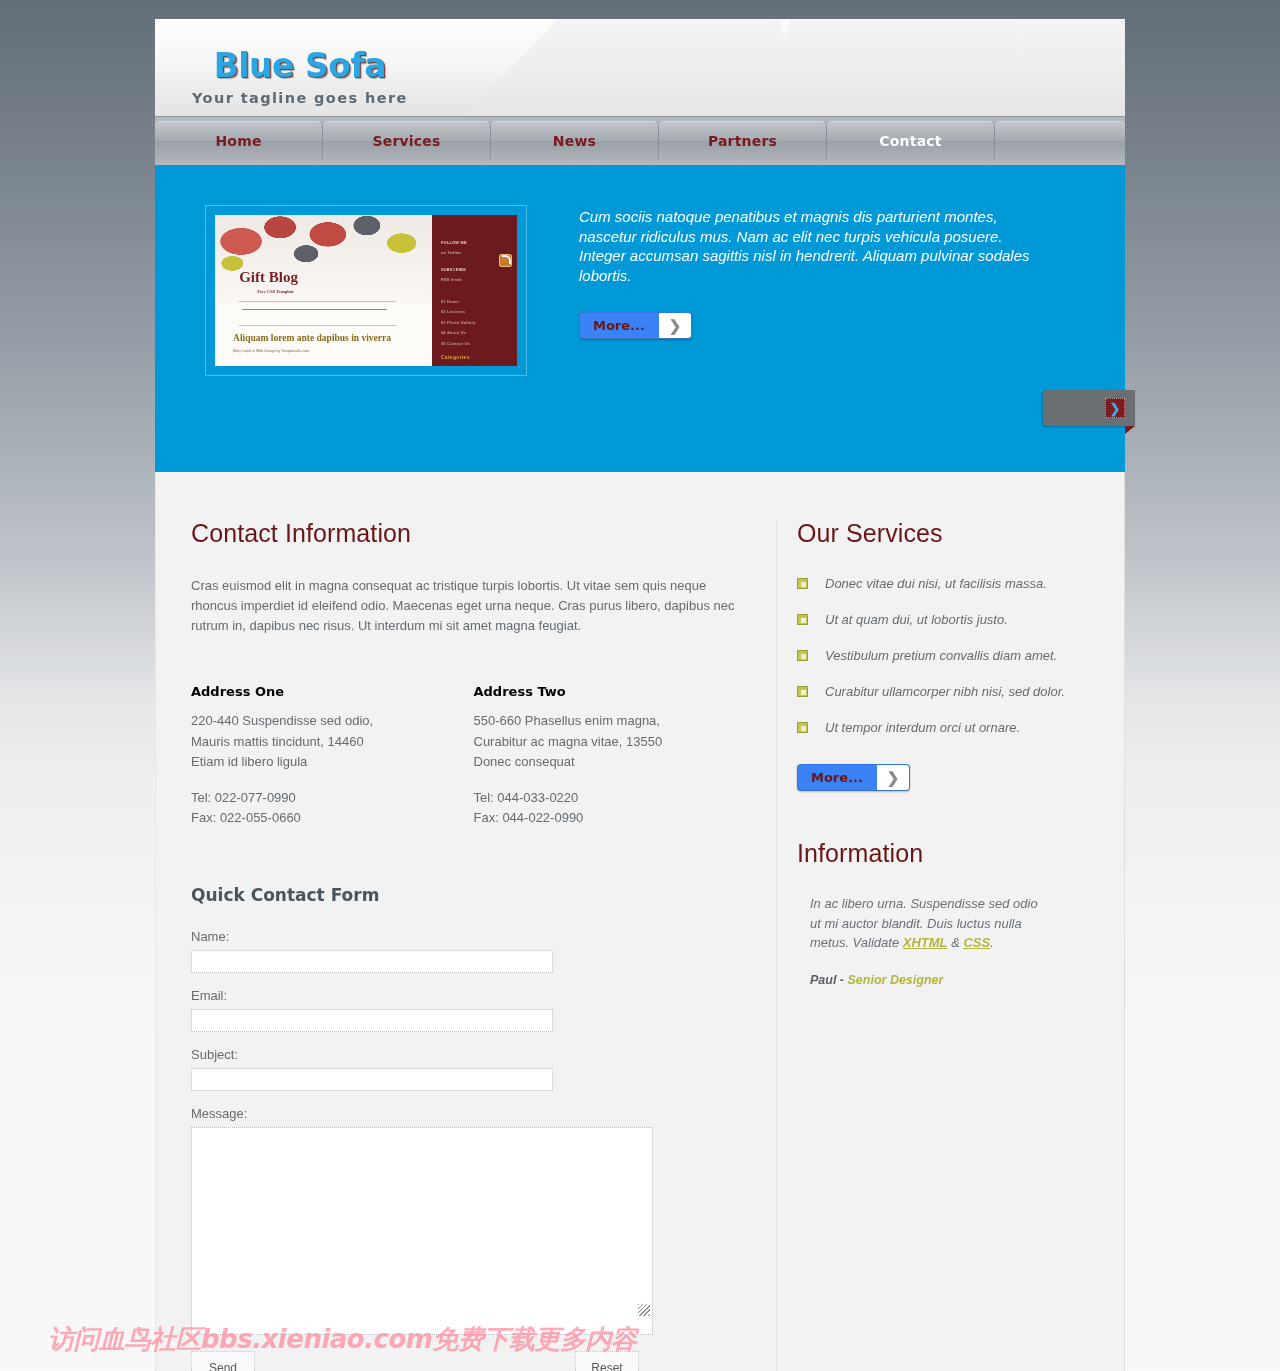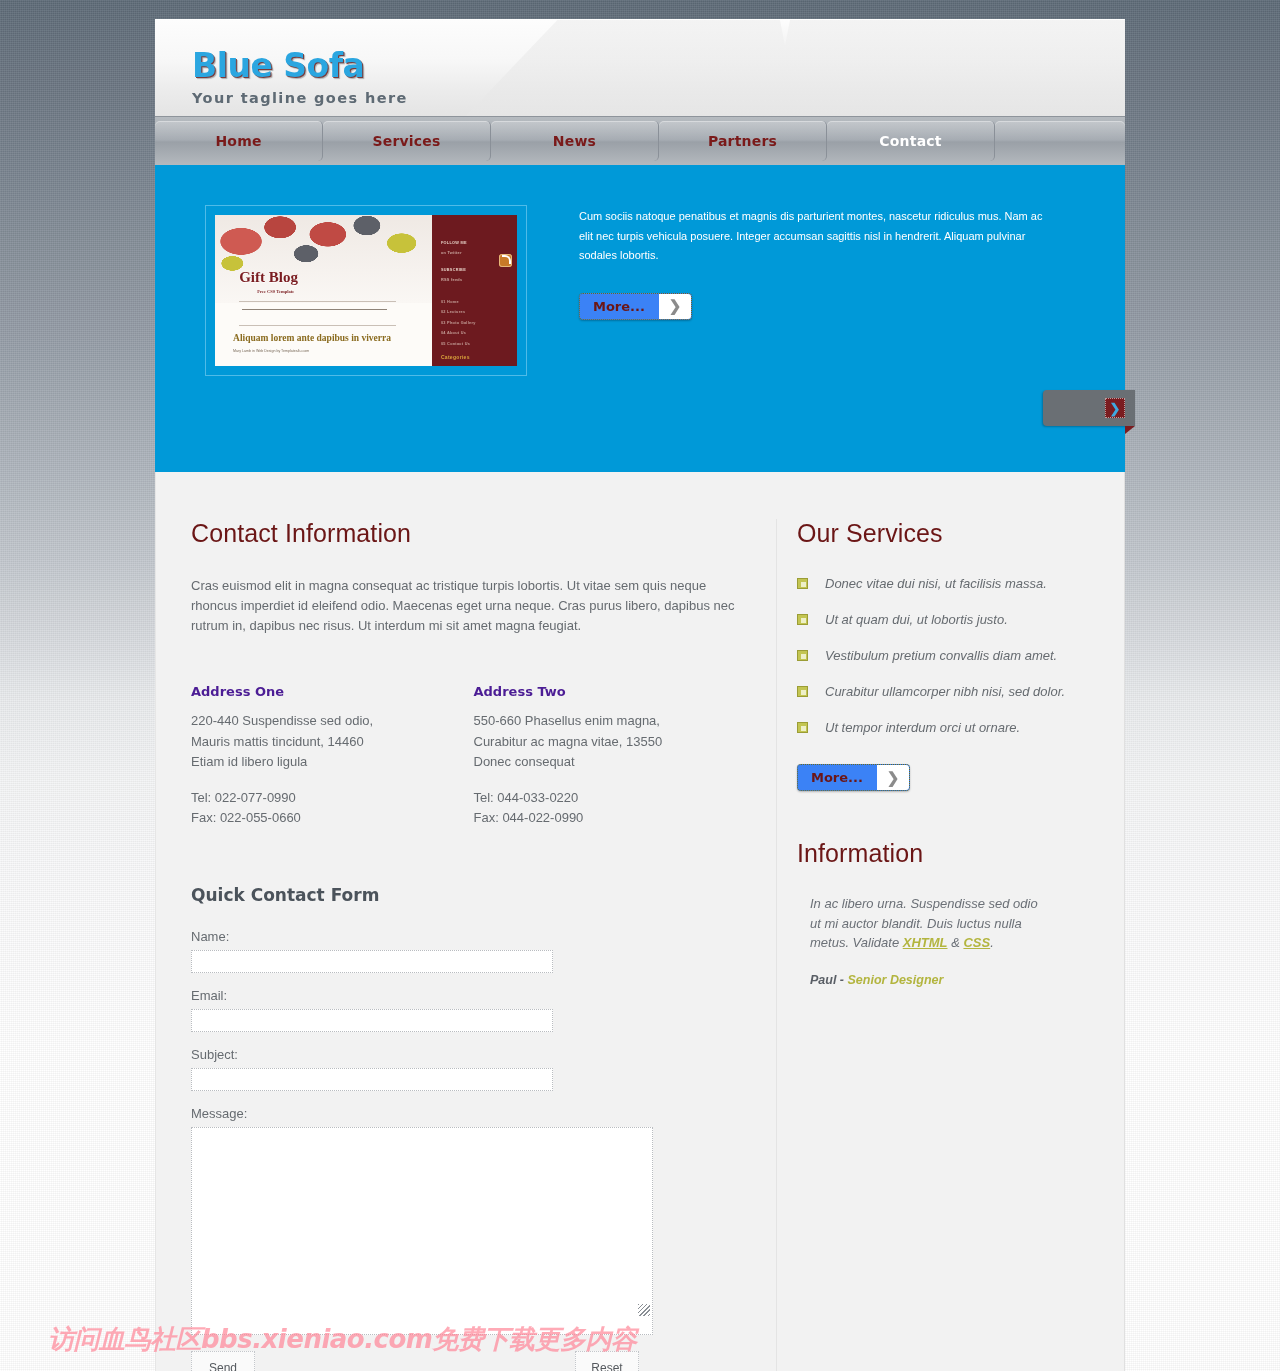--- a/index.html
+++ b/index.html
@@ -72,20 +72,21 @@
     z-index: 3;
   }
   .brand-title {
     font-size: 33px;
     font-weight: bold;
     color: #2ba6e0;
     letter-spacing: -0.5px;
     line-height: 1;
     text-shadow: 1px 1px 0 #7a3b3b, 2px 2px 1px rgba(0,0,0,.28);
     font-family: "DejaVu Sans", sans-serif;
+    text-align: center;
   }
   .brand-tagline {
     margin-top: 8px;
     font-size: 14.5px;
     font-weight: bold;
     color: #5e6a74;
     letter-spacing: 1.4px;
     font-family: "DejaVu Sans", sans-serif;
   }
 
@@ -203,22 +204,22 @@
     border-right: 2px solid #fff; border-top: 2px solid #fff;
     border-radius: 0 6px 0 0;
   }
 
   .banner-text { flex: 1; padding-left: 52px; padding-top: 2px; }
   .banner-h1 {
     font-size: 26px; color: #ffffff; font-weight: normal;
     margin: 0 0 19px 0; letter-spacing: .1px;
   }
   .banner-p {
-    font-size: 11px; color: #ffffff; line-height: 19.5px;
-    margin: 0 0 27px 0; max-width: 468px;
+    font-size: 15px; color: #ffffff; line-height: 19.5px;
+    margin: 0 0 27px 0; max-width: 468px; font-style: italic;
   }
   .btn-more {
     display: inline-flex; align-items: center;
     height: 27px; border-radius: 4px;
     background: #3b82f6;
     border: 1px dotted #6b6b22;
     box-shadow: 0 1px 2px rgba(0,0,0,.25);
     overflow: hidden; cursor: pointer;
   }
   .btn-more .lbl {
@@ -273,21 +274,21 @@
   h2.sec {
     font-size: 25px; font-weight: normal; color: #6b1616;
     margin: 0 0 28px 0; letter-spacing: .1px;
   }
   .intro-p {
     font-size: 13px; color: #666b70; line-height: 20px;
     margin: 0 0 48px 0;
   }
   .addr-row { display: flex; }
   .addr-col { width: 310px; }
-  .addr-h { font-size: 13px; font-weight: bold; color: #4c1d95; margin-bottom: 12px;
+  .addr-h { font-size: 13px; font-weight: bold; color: #000000; margin-bottom: 12px;
             font-family: "DejaVu Sans", sans-serif; }
   .addr-l { font-size: 13px; color: #666b70; line-height: 20.5px; }
   .addr-gap { height: 15px; }
 
   h3.form-h {
     font-size: 17px; font-weight: bold; color: #4b535b;
     margin: 56px 0 24px 0;
     font-family: "DejaVu Sans", sans-serif;
   }
   .field-label { font-size: 13px; color: #666b70; margin-bottom: 6px; }

